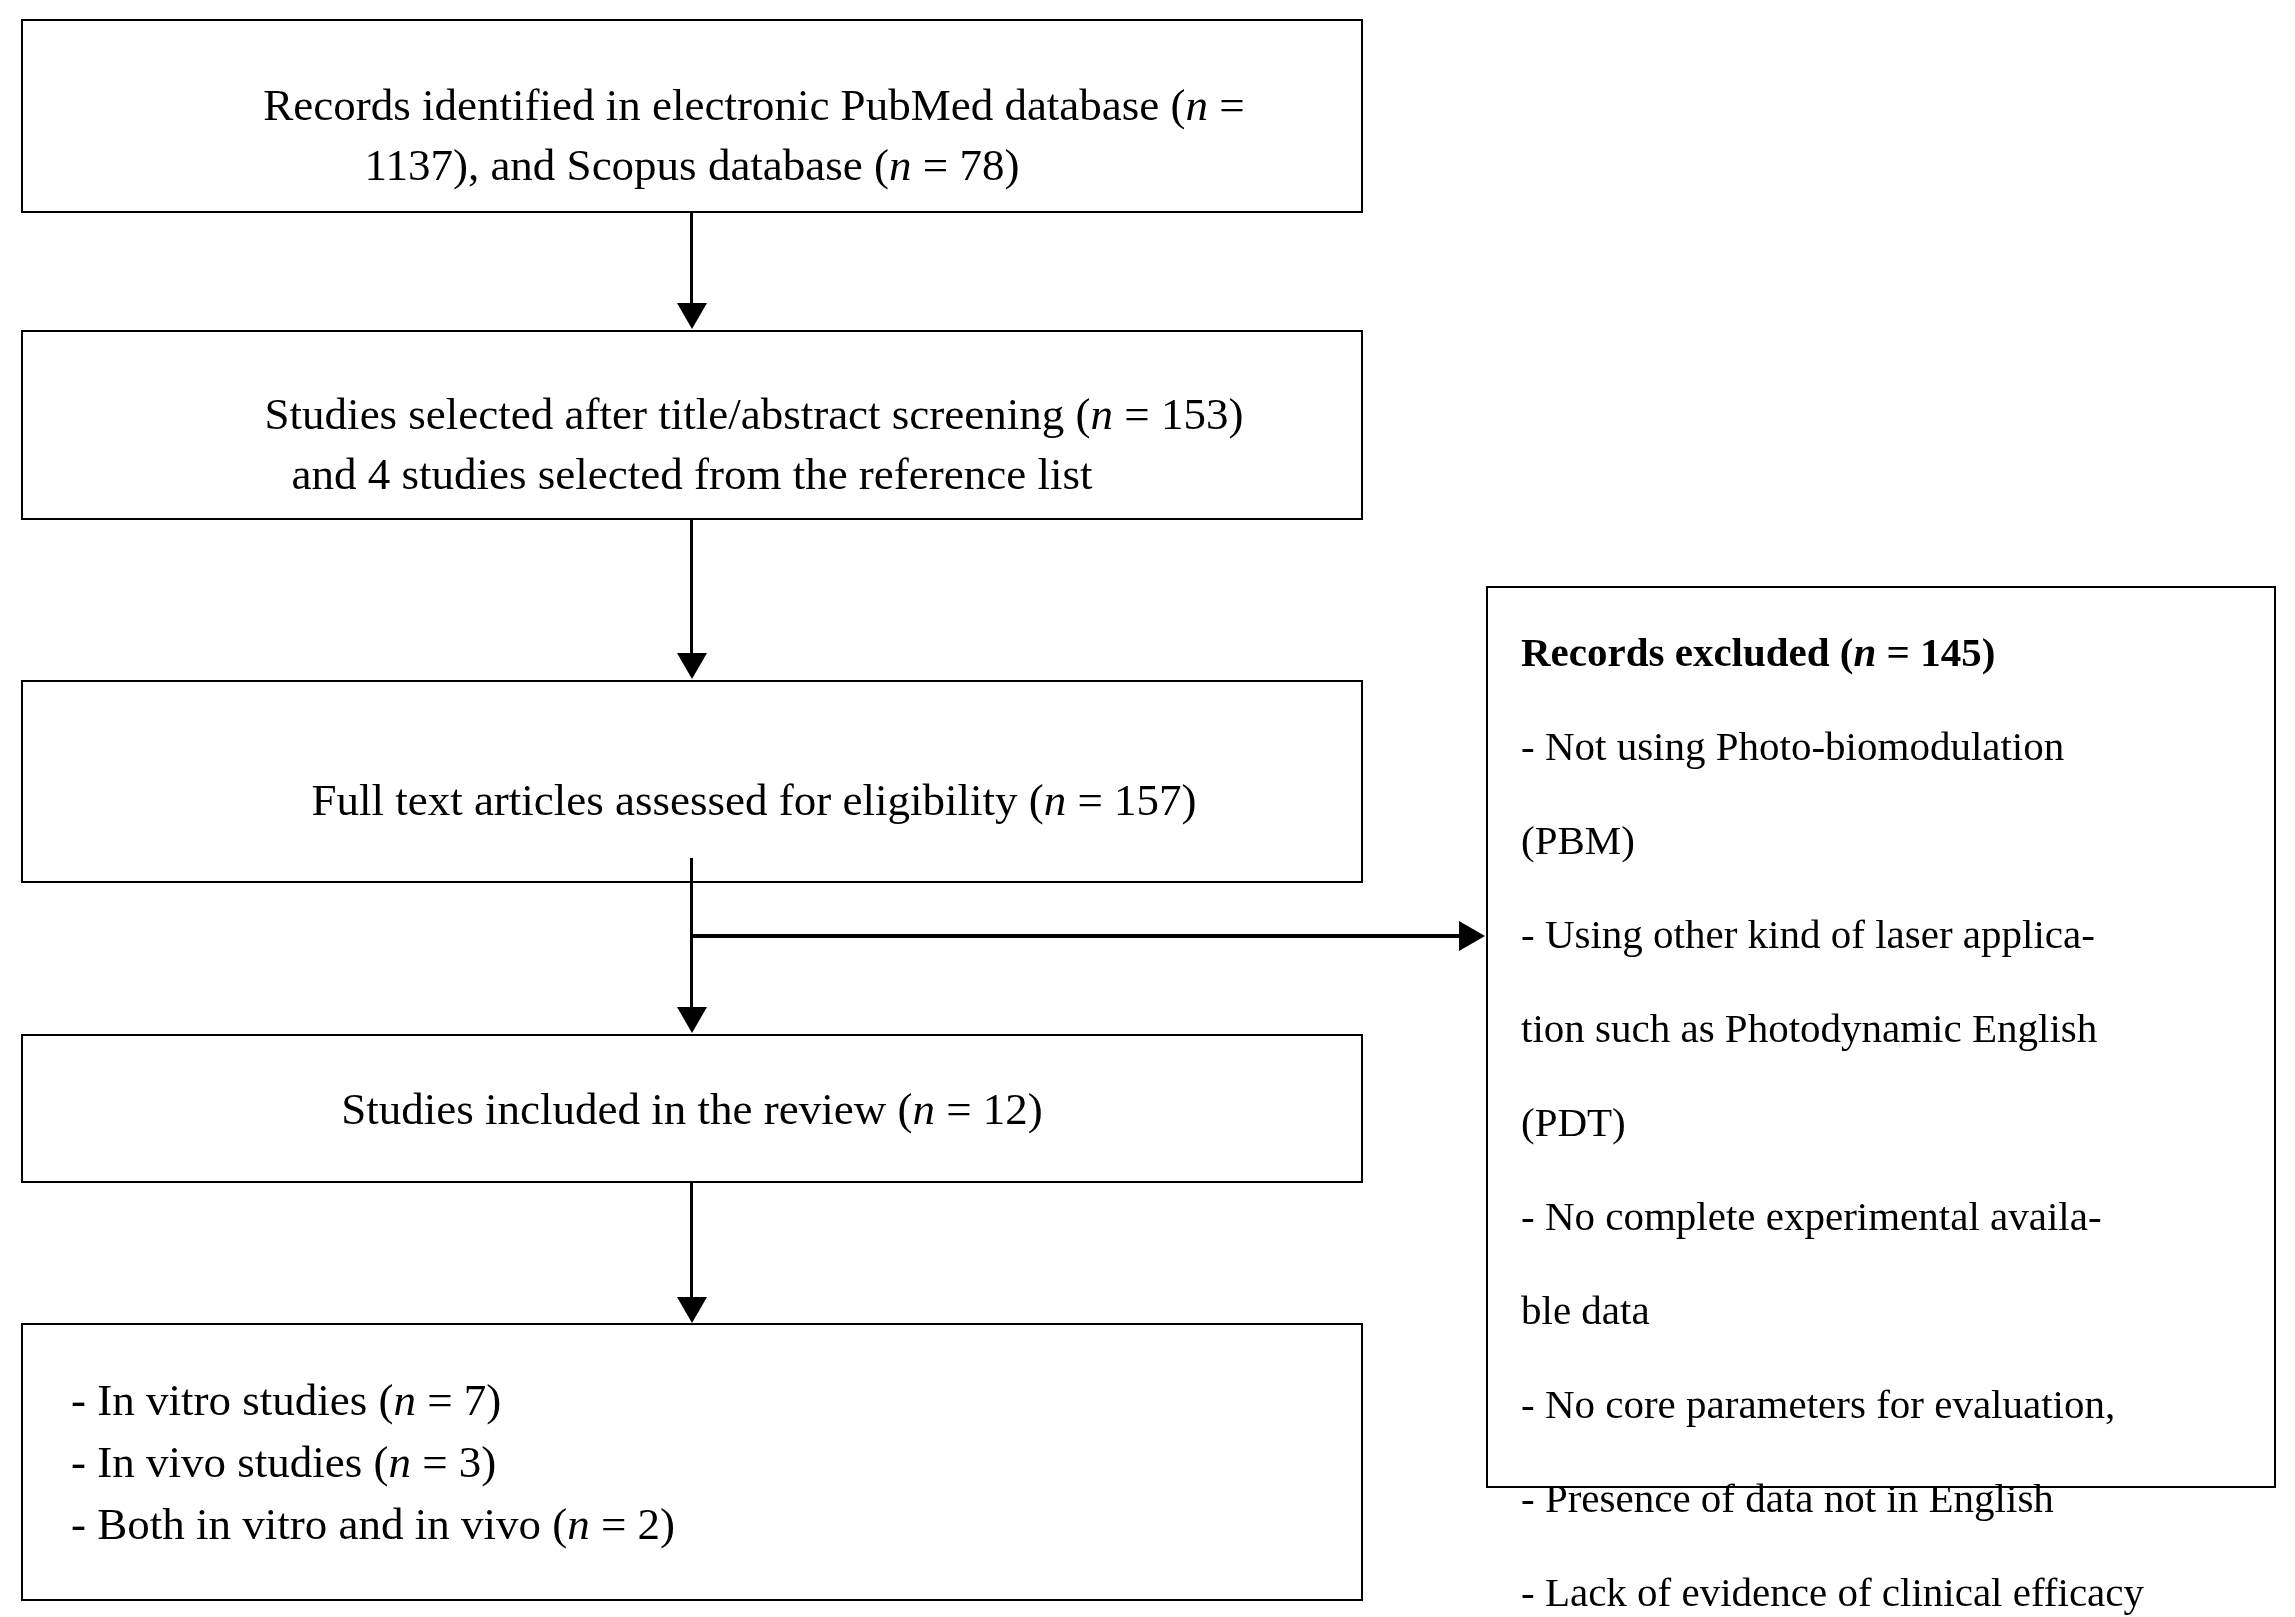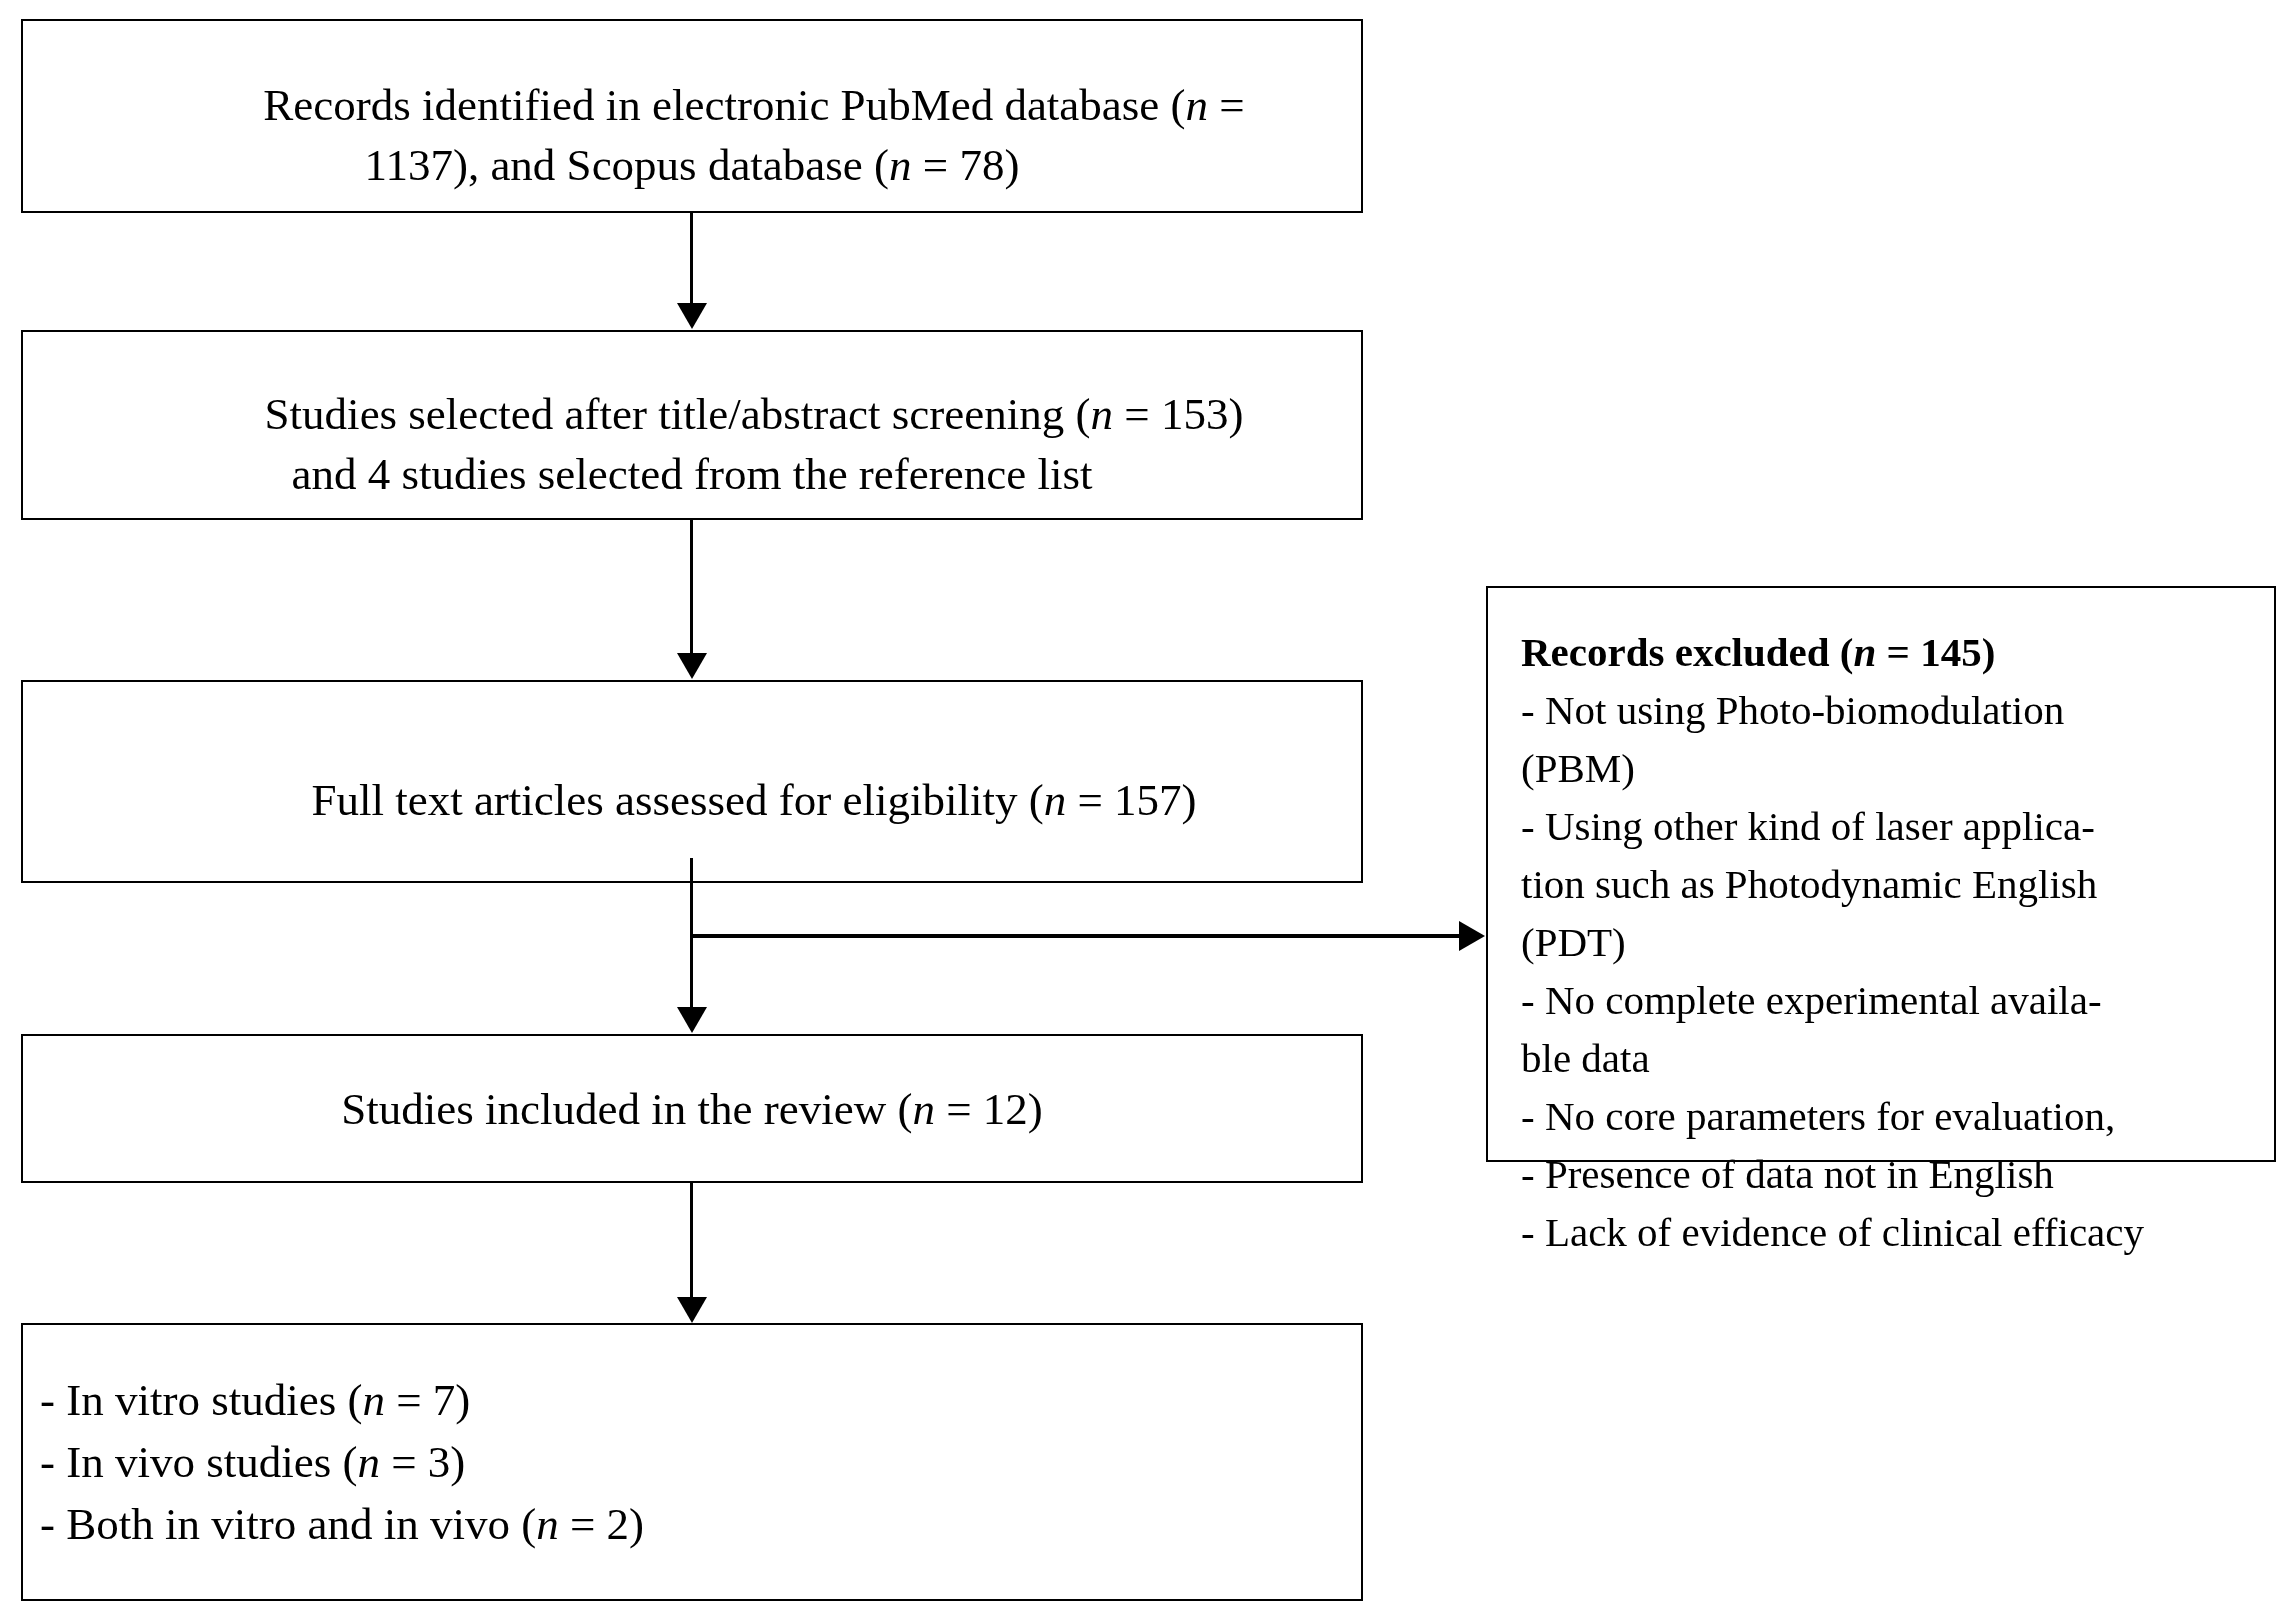--- a/index.html
+++ b/index.html
@@ -36,28 +36,29 @@
   }
   .center-box .line { text-align: center; }
   .center-box .line.shift { transform: translateX(62px); margin-top: 37px; }
   .left-box .line { text-align: left; }
 
   
   .box-identification { left: 21px;  top: 19px;   width: 1342px; height: 194px; }
   .box-screening      { left: 21px;  top: 330px;  width: 1342px; height: 190px; }
   .box-eligibility    { left: 21px;  top: 680px; width: 1342px; height: 203px; }
   .box-included       { left: 21px;  top: 1034px; width: 1342px; height: 149px; }
-  .box-breakdown      { left: 21px;  top: 1323px; width: 1342px; height: 278px; padding-left: 17px; }
+  .box-breakdown      { left: 21px;  top: 1323px; width: 1342px; height: 278px; padding-left: 48px; }
   .box-breakdown .line { line-height: 62px; }
 
   
   .box-excluded {
-    left: 1486px; top: 586px; width: 790px; height: 576px;
+    left: 1486px; top: 586px; width: 790px; height: 902px;
     justify-content: flex-start;
     padding: 35px 11.5px 11.5px 33px;
+    gap: 36px;
   }
   .box-excluded .line {
     font-size: 41px;
     line-height: 58px;
   }
   .box-excluded .line.bold-title { font-weight: bold; }
 
   
   .arrow-v {
     position: absolute;

